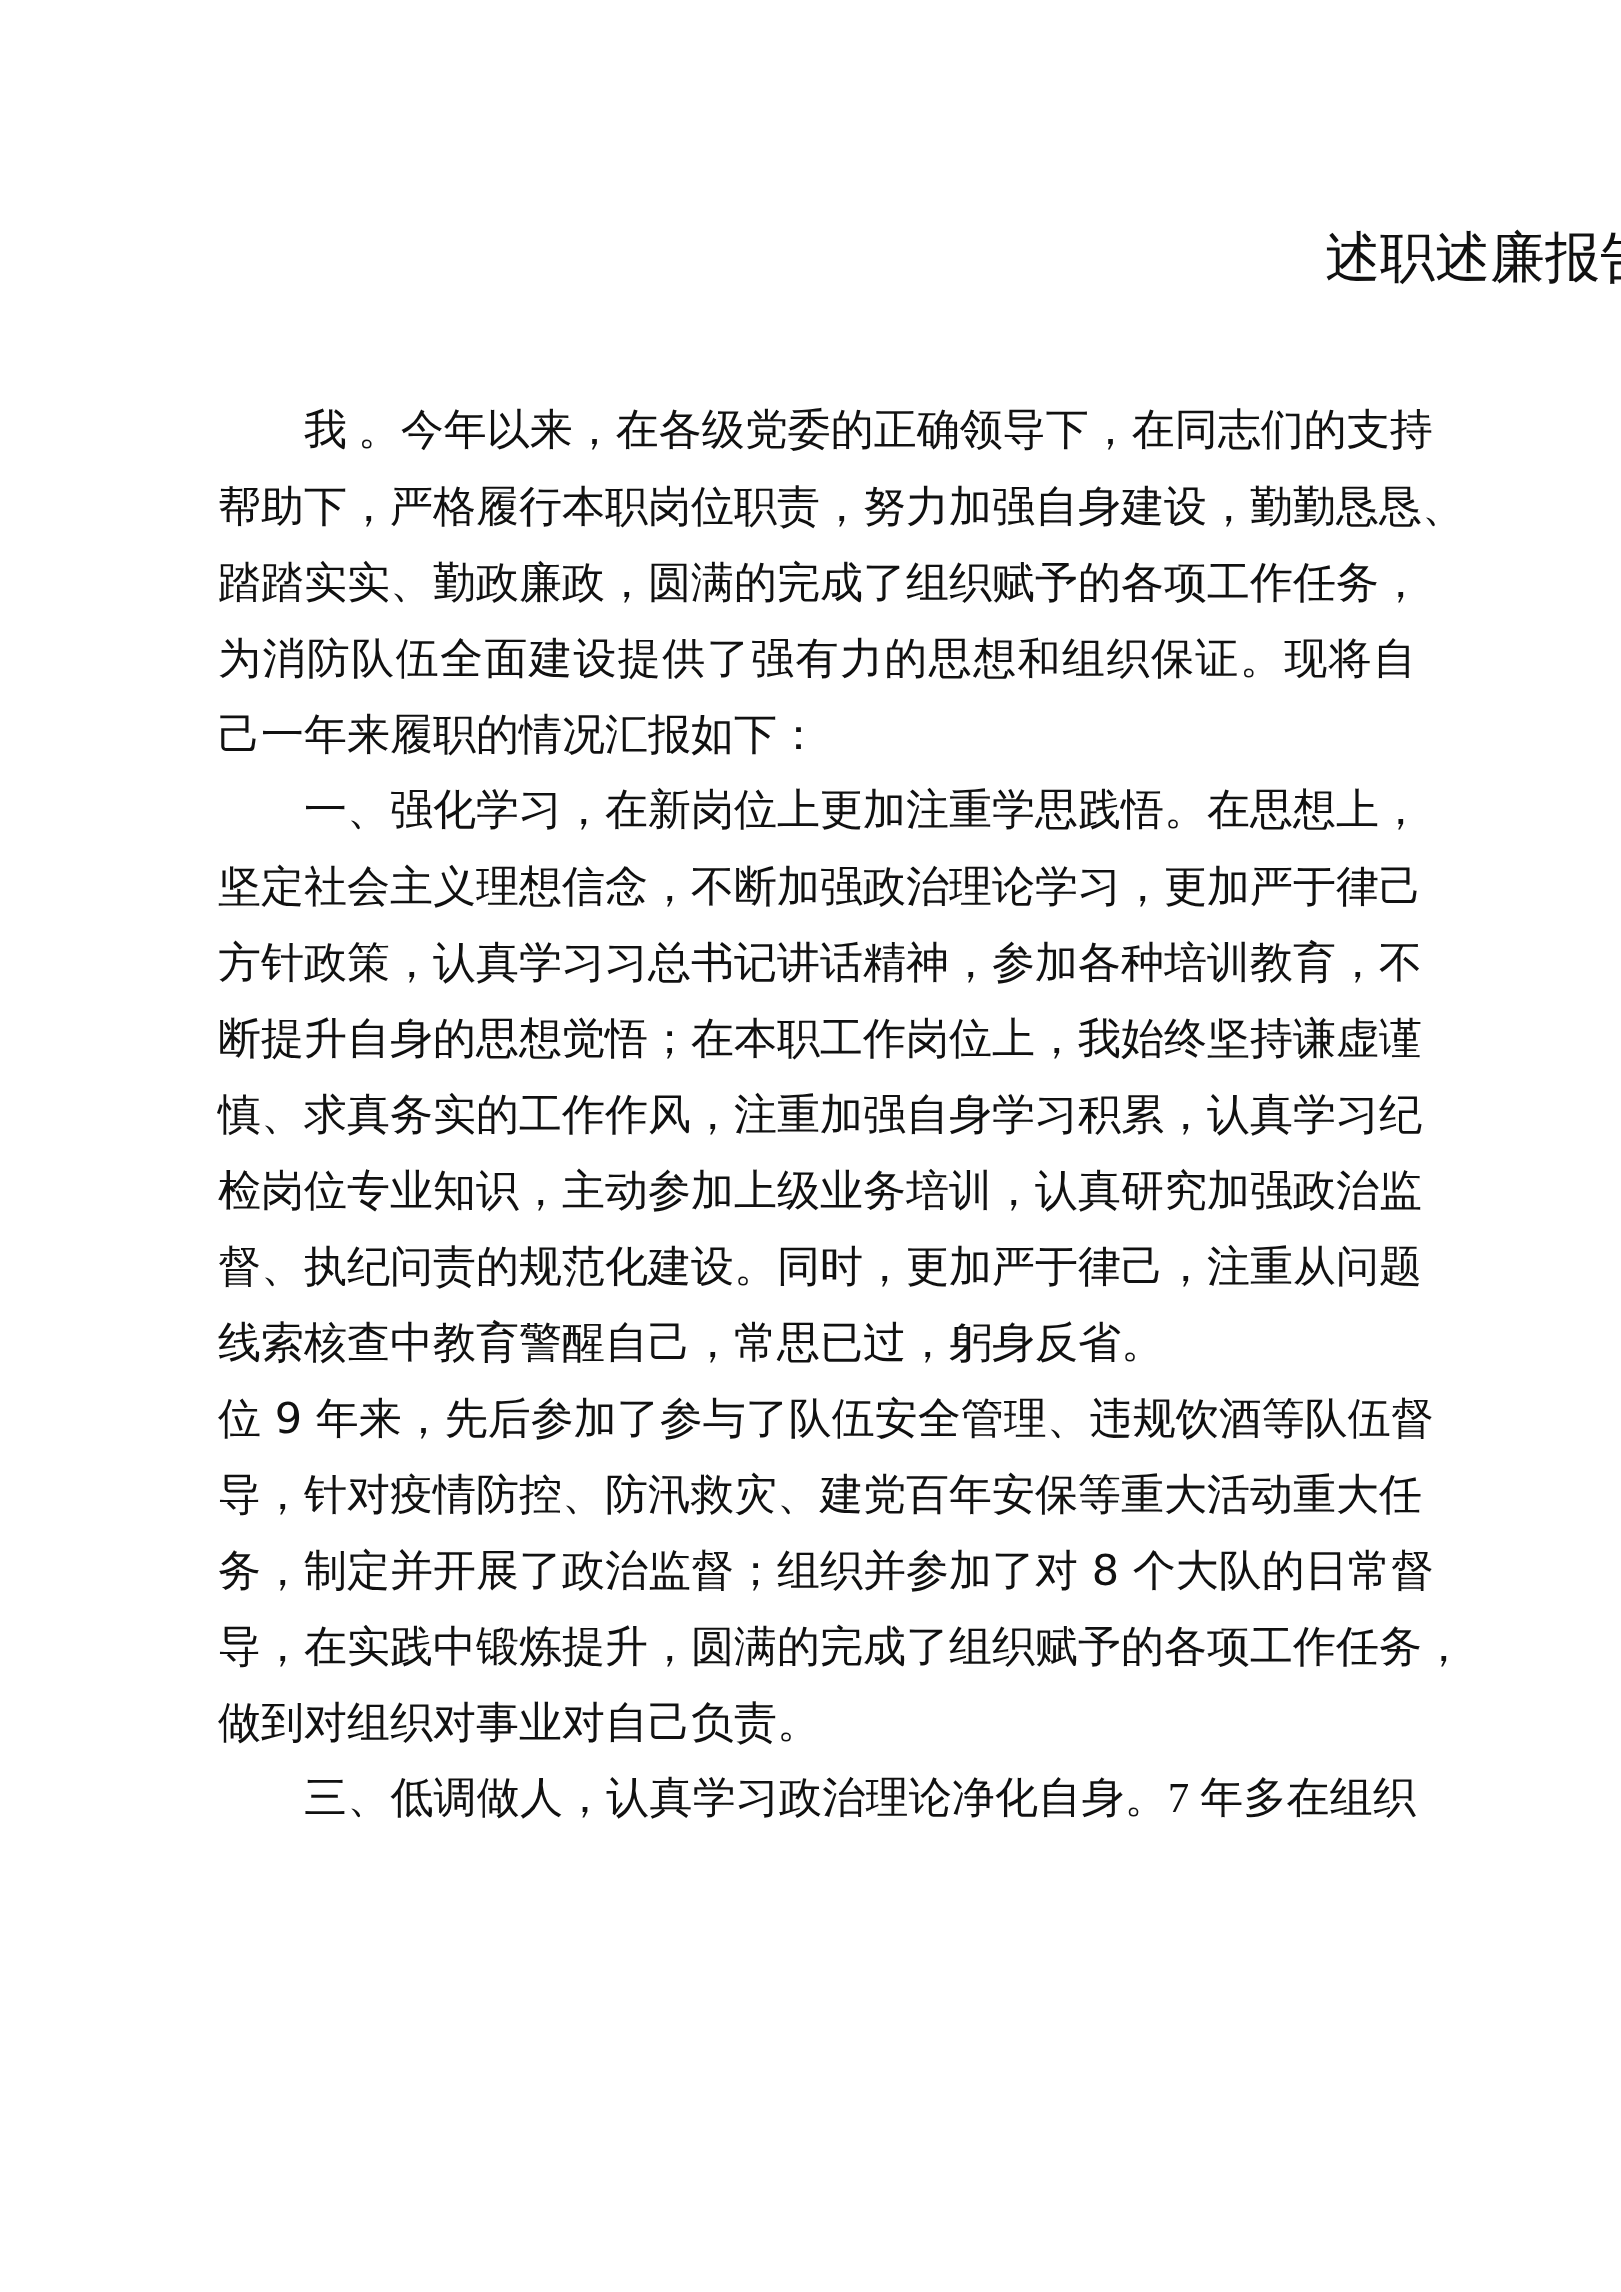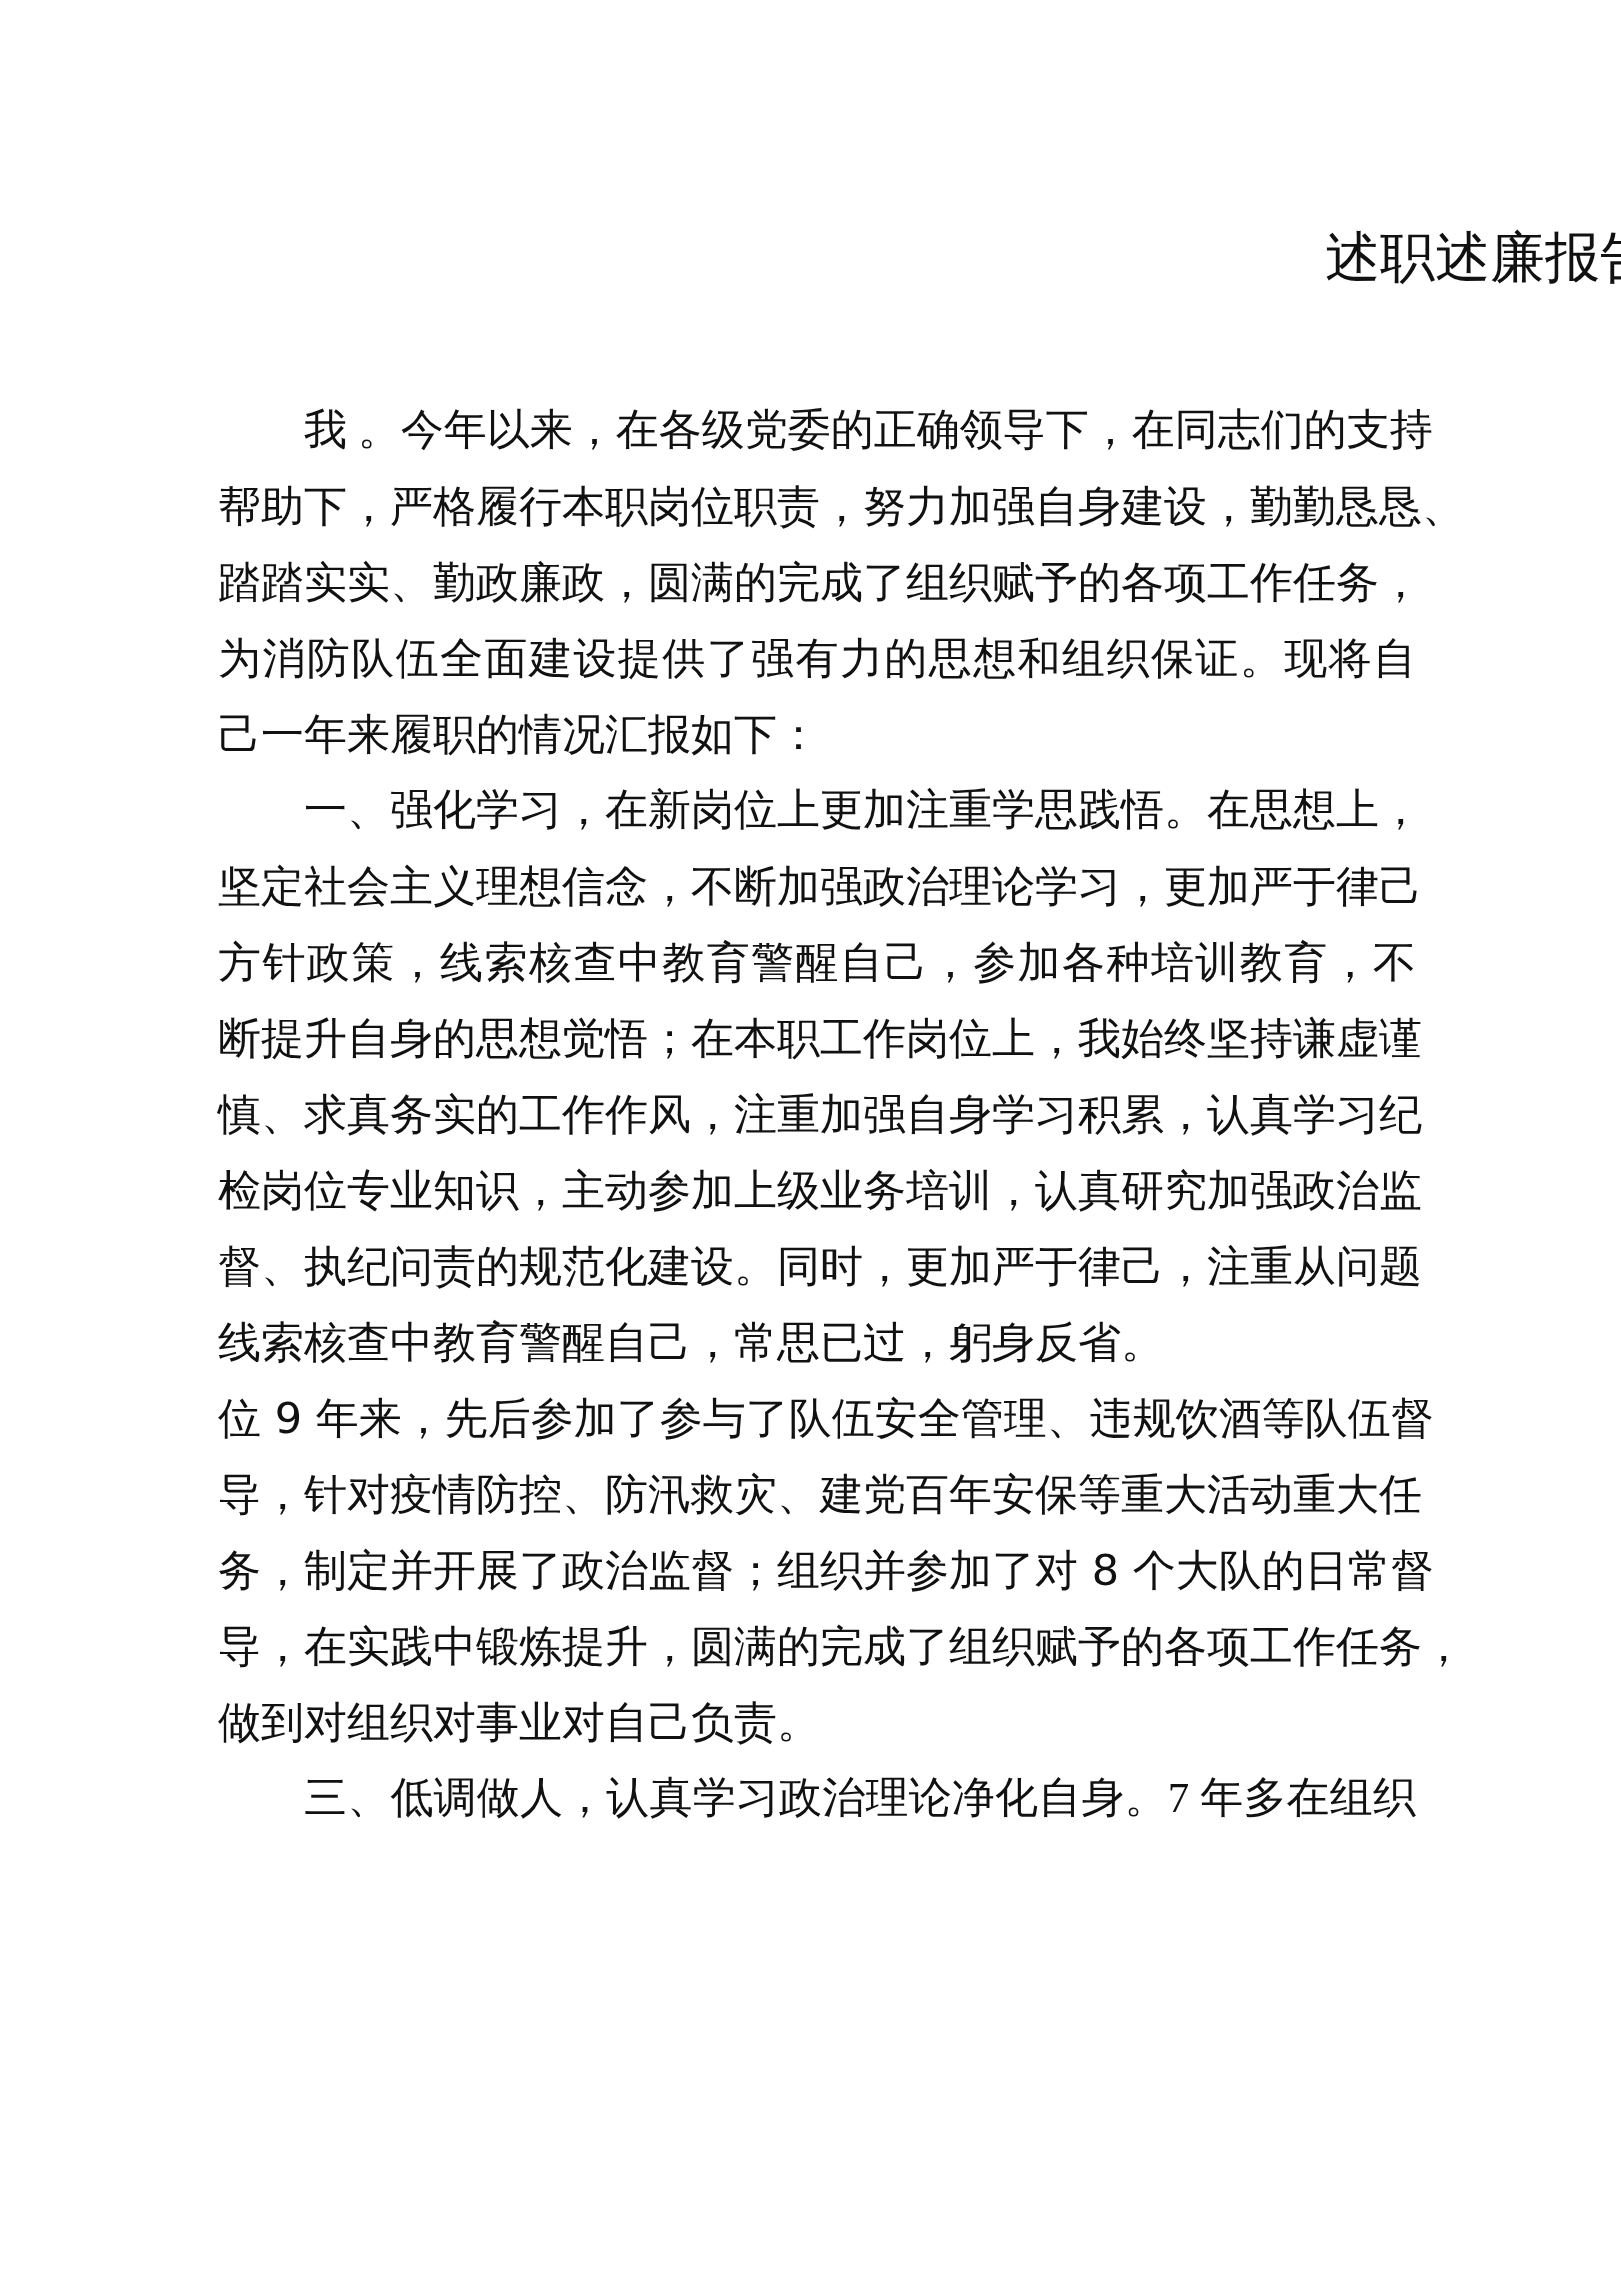--- a/index.html
+++ b/index.html
@@ -73,21 +73,21 @@
       <span class="line indent">我 。今年以来，在各级党委的正确领导下，在同志们的支持</span>
       <span class="line">帮助下，严格履行本职岗位职责，努力加强自身建设，勤勤恳恳、</span>
       <span class="line">踏踏实实、勤政廉政，圆满的完成了组织赋予的各项工作任务，</span>
       <span class="line">为消防队伍全面建设提供了强有力的思想和组织保证。现将自</span>
       <span class="line last">己一年来履职的情况汇报如下：</span>
     </div>
 
     <div>
       <span class="line indent">一、强化学习，在新岗位上更加注重学思践悟。在思想上，</span>
       <span class="line">坚定社会主义理想信念，不断加强政治理论学习，更加严于律己</span>
-      <span class="line">方针政策，线索核查中教育警醒自己，参加各种培训教育，不</span>
+      <span class="line">方针政策，认真学习习总书记讲话精神，参加各种培训教育，不</span>
       <span class="line">断提升自身的思想觉悟；在本职工作岗位上，我始终坚持谦虚谨</span>
       <span class="line">慎、求真务实的工作作风，注重加强自身学习积累，认真学习纪</span>
       <span class="line">检岗位专业知识，主动参加上级业务培训，认真研究加强政治监</span>
       <span class="line">督、执纪问责的规范化建设。同时，更加严于律己，注重从问题</span>
       <span class="line last">线索核查中教育警醒自己，常思已过，躬身反省。</span>
     </div>
 
     <div>
       <span class="line">位 9 年来，先后参加了参与了队伍安全管理、违规饮酒等队伍督</span>
       <span class="line">导，针对疫情防控、防汛救灾、建党百年安保等重大活动重大任</span>

